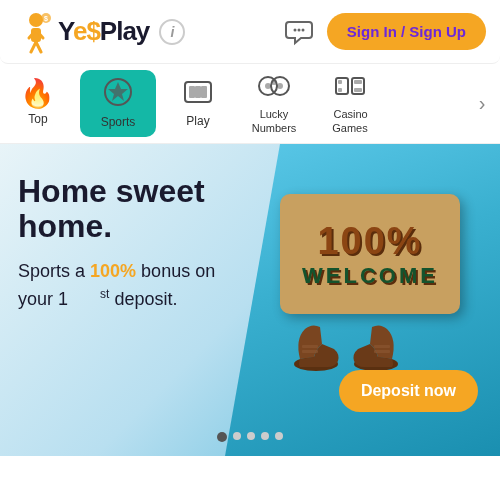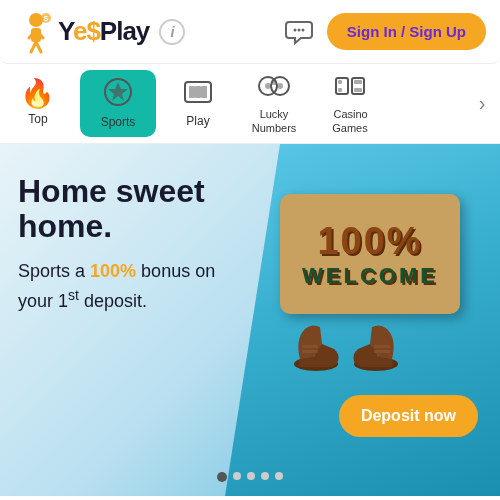--- a/index.html
+++ b/index.html
@@ -134,21 +134,21 @@
       justify-content: center;
       background: linear-gradient(to right, rgba(255,255,255,0) 0%, #fff 60%);
       font-size: 20px;
       color: #888;
       cursor: pointer;
     }
 
     
     .banner {
       position: relative;
-      height: 352px;
+      height: 312px;
       background: linear-gradient(135deg, #e8f4f8 0%, #b8dff0 50%, #4eb5d8 100%);
       overflow: hidden;
     }
     .banner-bg-shape {
       position: absolute;
       top: 0;
       right: 0;
       width: 55%;
       height: 100%;
       background: linear-gradient(160deg, #5bc8e8 0%, #3ab0d0 40%, #1a8fb0 100%);
@@ -170,22 +170,23 @@
     .banner-subtitle {
       font-size: 18px;
       color: #1a1a2e;
       line-height: 1.5;
     }
     .banner-subtitle .highlight {
       color: #f5a623;
       font-weight: 700;
     }
     .banner-subtitle sup {
-      font-size: 14px;
+      font-size: 12px;
       vertical-align: super;
+      margin-left: 32px;
     }
 
     
     .mat-container {
       position: absolute;
       right: 20px;
       top: 30px;
       width: 220px;
       height: 200px;
       z-index: 2;
@@ -227,21 +228,21 @@
     }
     .shoe {
       width: 52px;
       height: 55px;
     }
 
     
     .deposit-btn {
       position: absolute;
       right: 22px;
-      bottom: 59px;
+      bottom: 44px;
       background: #f5a623;
       color: #fff;
       border: none;
       border-radius: 24px;
       padding: 12px 22px;
       font-size: 16px;
       font-weight: 700;
       cursor: pointer;
       z-index: 5;
     }

